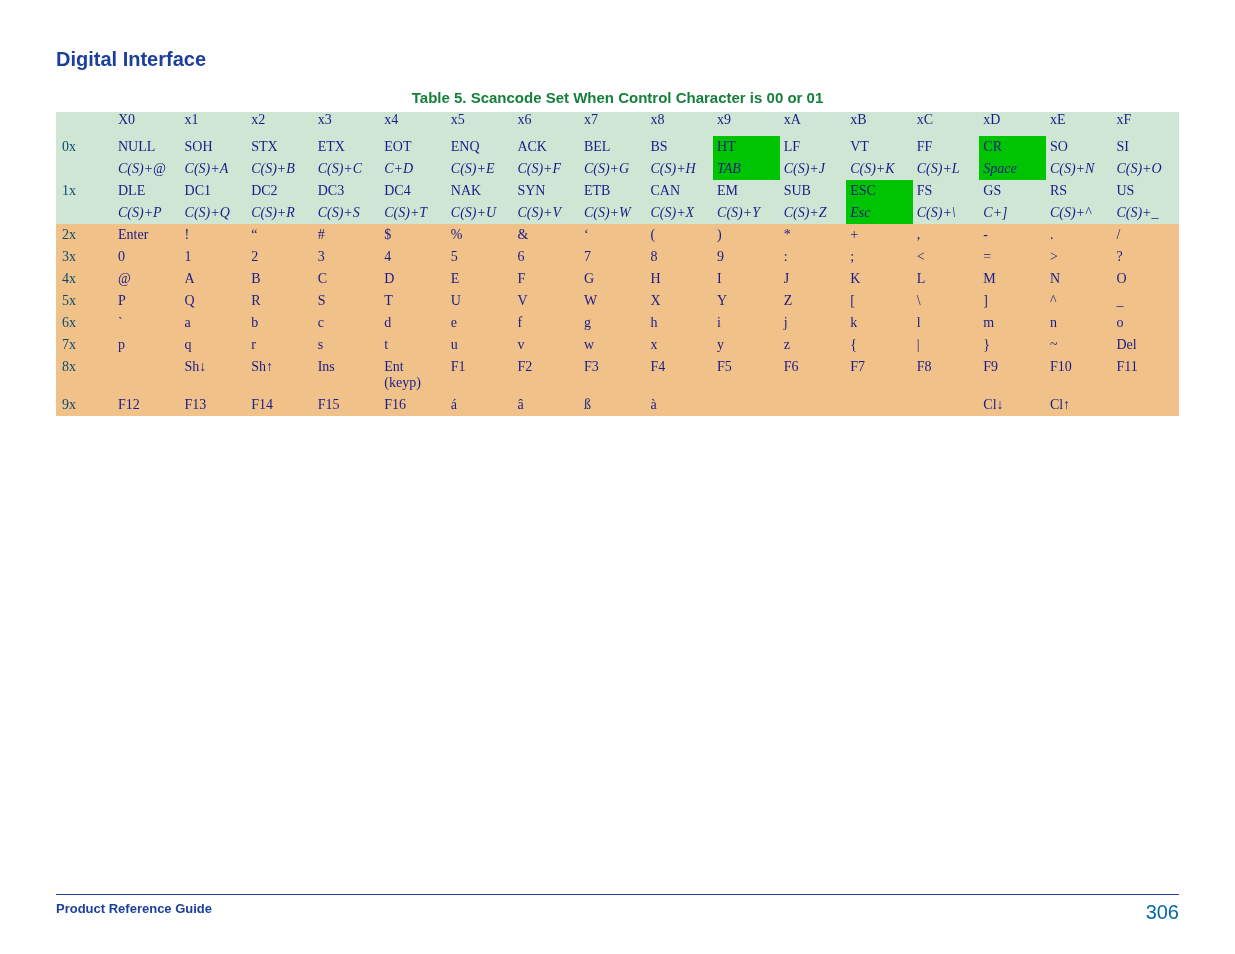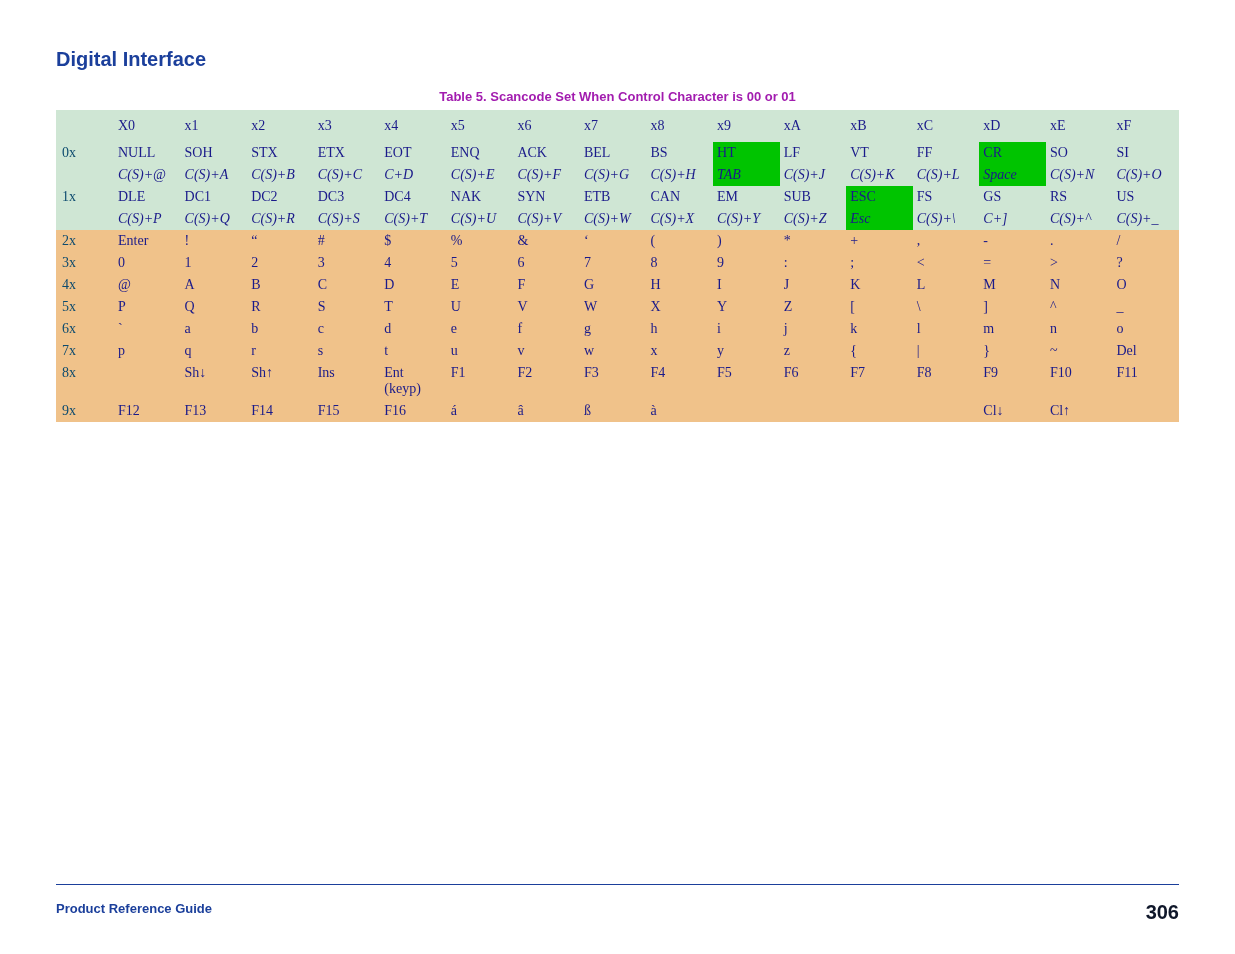--- a/index.html
+++ b/index.html
@@ -14,68 +14,68 @@
   h1.page-title {
     font-family: "Segoe UI", "Myriad Pro", Arial, sans-serif;
     font-weight: 700;
     font-size: 20px;
     color: #1b3f9b;
     margin: 0 0 18px 0;
   }
   .table-caption {
     font-family: "Segoe UI", "Myriad Pro", Arial, sans-serif;
     font-weight: 700;
-    font-size: 13px;
-    color: #a21caf;
+    font-size: 15px;
+    color: #15803d;
     text-align: center;
     margin-bottom: 6px;
   }
   table.scancode {
     border-collapse: collapse;
     width: 100%;
     table-layout: fixed;
     font-size: 14px;
   }
   table.scancode th, table.scancode td {
     text-align: left;
     vertical-align: top;
     padding: 3px 4px;
     font-weight: normal;
   }
   table.scancode thead th {
     background: #cfe6d4;
     color: #1a1a8a;
-    padding-top: 8px;
+    padding-top: 0;
     padding-bottom: 8px;
   }
   .rowhdr {
     color: #0c4a6e;
     background: #cfe6d4;
     padding-left: 6px !important;
     width: 58px;
   }
   tr.green td { background: #cfe6d4; }
   tr.orange td { background: #f0c28a; }
   .hl-green { background: #00c400 !important; }
   .subrow td { padding-bottom: 10px; font-style: italic; }
   .mainrow td { padding-top: 8px; }
   .singlerow td { padding-top: 6px; padding-bottom: 6px; }
   .footer {
     position: fixed;
     bottom: 30px;
     left: 56px;
     right: 56px;
     border-top: 1px solid #1b3f9b;
-    padding-top: 16px;
+    padding-top: 6px;
     display: flex;
     justify-content: space-between;
     font-family: "Segoe UI", "Myriad Pro", Arial, sans-serif;
   }
   .footer-left { font-weight: 700; font-size: 13px; color: #1b3f9b; }
-  .footer-right { font-weight: 700; font-size: 20px; color: #0f172a; }
+  .footer-right { font-weight: 400; font-size: 20px; color: #0369a1; }
 </style>
 </head>
 <body>
 
 <h1 class="page-title">Digital Interface</h1>
 
 <div class="table-caption">Table 5. Scancode Set When Control Character is 00 or 01</div>
 
 <table class="scancode">
   <colgroup>

